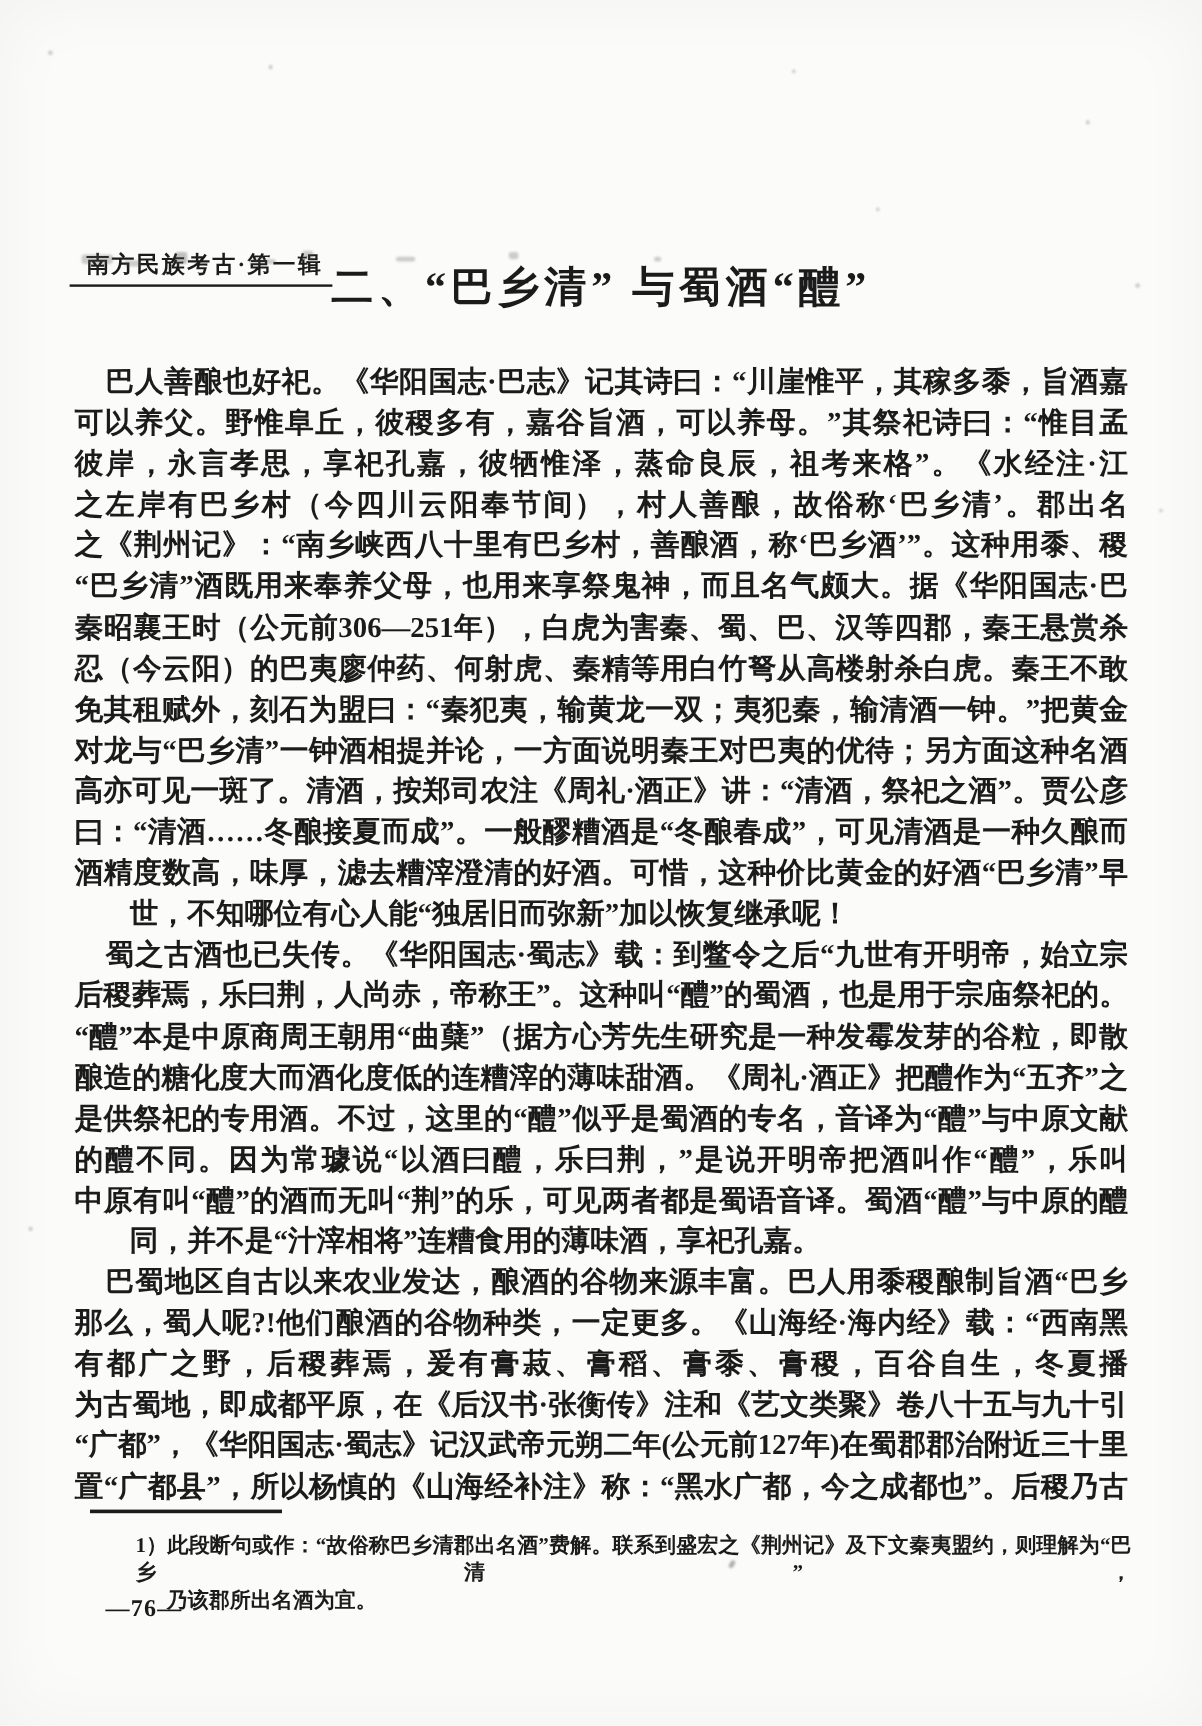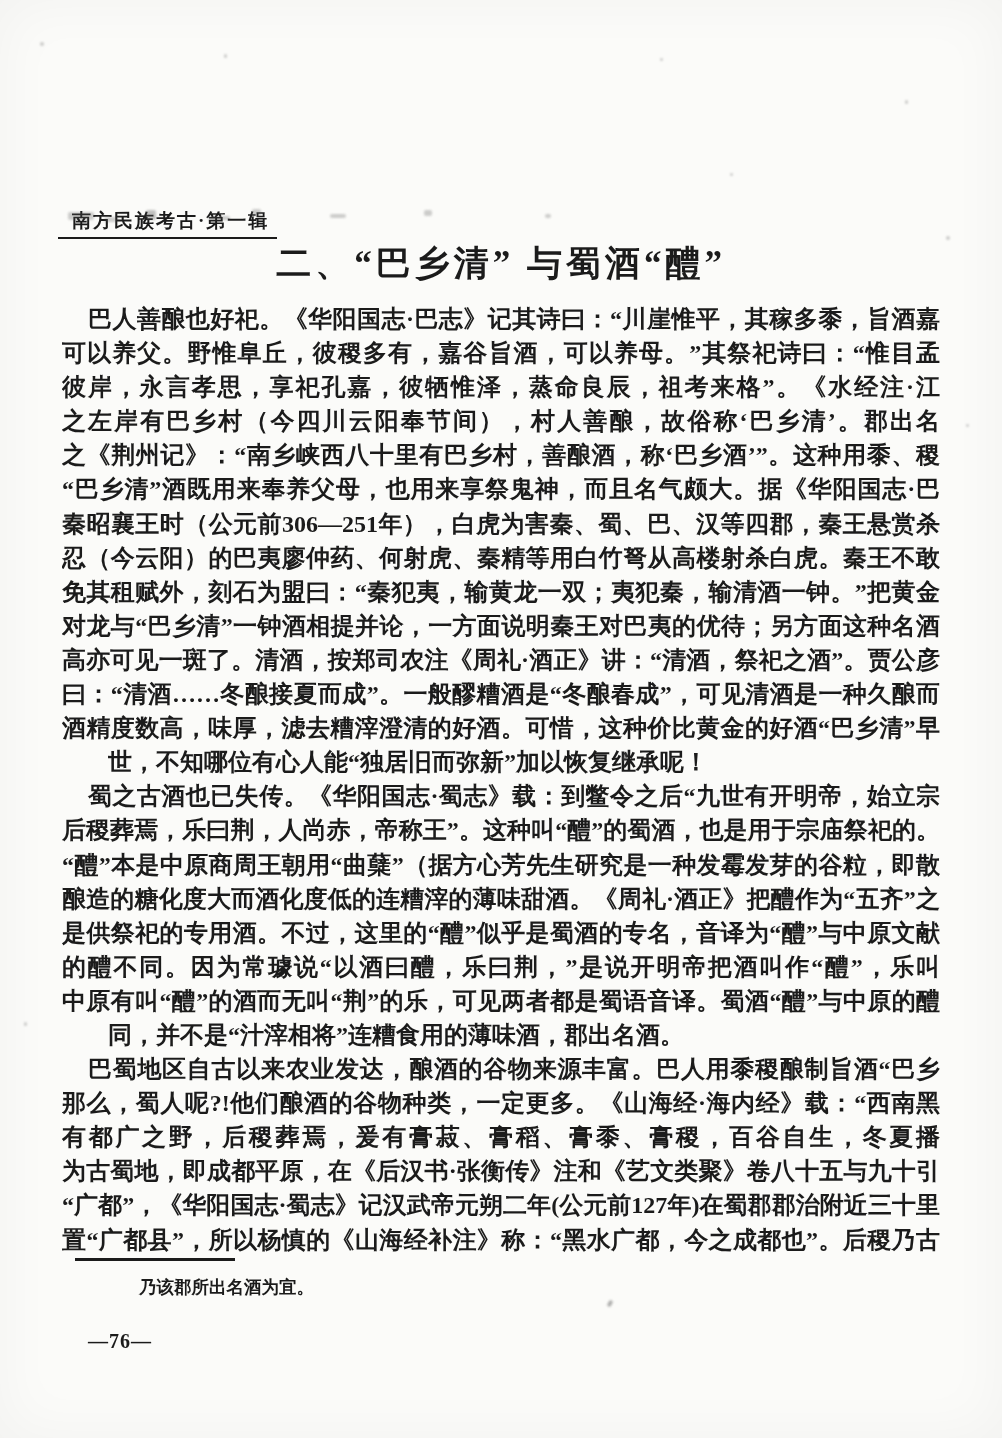--- a/index.html
+++ b/index.html
@@ -15,21 +15,21 @@
   }
   .running-header{
     position:absolute;left:58px;top:160px;
     font-size:19px;font-weight:bold;letter-spacing:2px;
     padding:0 8px 3px 14px;
     border-bottom:2.5px solid #1b1b1b;
     white-space:nowrap;
     margin-top:48px;
   }
   .article-title{
-    position:absolute;left:62px;top:240px;width:878px;
+    position:absolute;left:62px;top:216px;width:878px;
     text-align:center;
     font-size:35px;font-weight:bold;letter-spacing:4px;
     white-space:nowrap;
   }
   .body-text{
     position:absolute;left:62px;top:302px;width:878px;
     font-size:24px;line-height:34.1px;font-weight:600;
   }
   .line{
     text-align:justify;text-align-last:justify;
@@ -100,35 +100,36 @@
       <div class="line last">世，不知哪位有心人能“独居旧而弥新”加以恢复继承呢！</div>
     </div>
     <div>
       <div class="line indent">蜀之古酒也已失传。《华阳国志·蜀志》载：到鳖令之后“九世有开明帝，始立宗庙，</div>
       <div class="line">后稷葬焉，乐曰荆，人尚赤，帝称王”。这种叫“醴”的蜀酒，也是用于宗庙祭祀的。</div>
       <div class="line">“醴”本是中原商周王朝用“曲蘖”（据方心芳先生研究是一种发霉发芽的谷粒，即散曲）</div>
       <div class="line">酿造的糖化度大而酒化度低的连糟滓的薄味甜酒。《周礼·酒正》把醴作为“五齐”之一，</div>
       <div class="line">是供祭祀的专用酒。不过，这里的“醴”似乎是蜀酒的专名，音译为“醴”与中原文献记载</div>
       <div class="line">的醴不同。因为常璩说“以酒曰醴，乐曰荆，”是说开明帝把酒叫作“醴”，乐叫作“荆”，</div>
       <div class="line">中原有叫“醴”的酒而无叫“荆”的乐，可见两者都是蜀语音译。蜀酒“醴”与中原的醴不</div>
-      <div class="line last">同，并不是“汁滓相将”连糟食用的薄味酒，郡出名酒。</div>
+      <div class="line last">同，并不是“汁滓相将”连糟食用的薄味酒，享祀孔嘉。</div>
     </div>
     <div>
       <div class="line indent">巴蜀地区自古以来农业发达，酿酒的谷物来源丰富。巴人用黍稷酿制旨酒“巴乡清”。</div>
       <div class="line">那么，蜀人呢?!他们酿酒的谷物种类，一定更多。《山海经·海内经》载：“西南黑水之间</div>
       <div class="line">有都广之野，后稷葬焉，爰有膏菽、膏稻、膏黍、膏稷，百谷自生，冬夏播琴。”“都广”</div>
       <div class="line">为古蜀地，即成都平原，在《后汉书·张衡传》注和《艺文类聚》卷八十五与九十引均作</div>
       <div class="line">“广都”，《华阳国志·蜀志》记汉武帝元朔二年(公元前127年)在蜀郡郡治附近三十里地设</div>
       <div class="line">置“广都县”，所以杨慎的《山海经补注》称：“黑水广都，今之成都也”。后稷乃古之农</div>
     </div>
   </div>
 
   <div class="footnote-sep"></div>
 
   <div class="footnote">
+    <div class="fline1">1）此段断句或作：“故俗称巴乡清郡出名酒”费解。联系到盛宏之《荆州记》及下文秦夷盟约，则理解为“巴乡清”，</div>
     <div class="fline2">乃该郡所出名酒为宜。</div>
   </div>
 
   <div class="page-number">—76—</div>
 
   <div>
     <span class="noise n1"></span>
       <span class="noise n2"></span>
       <span class="noise n3"></span>
     <span class="noise n4"></span>

